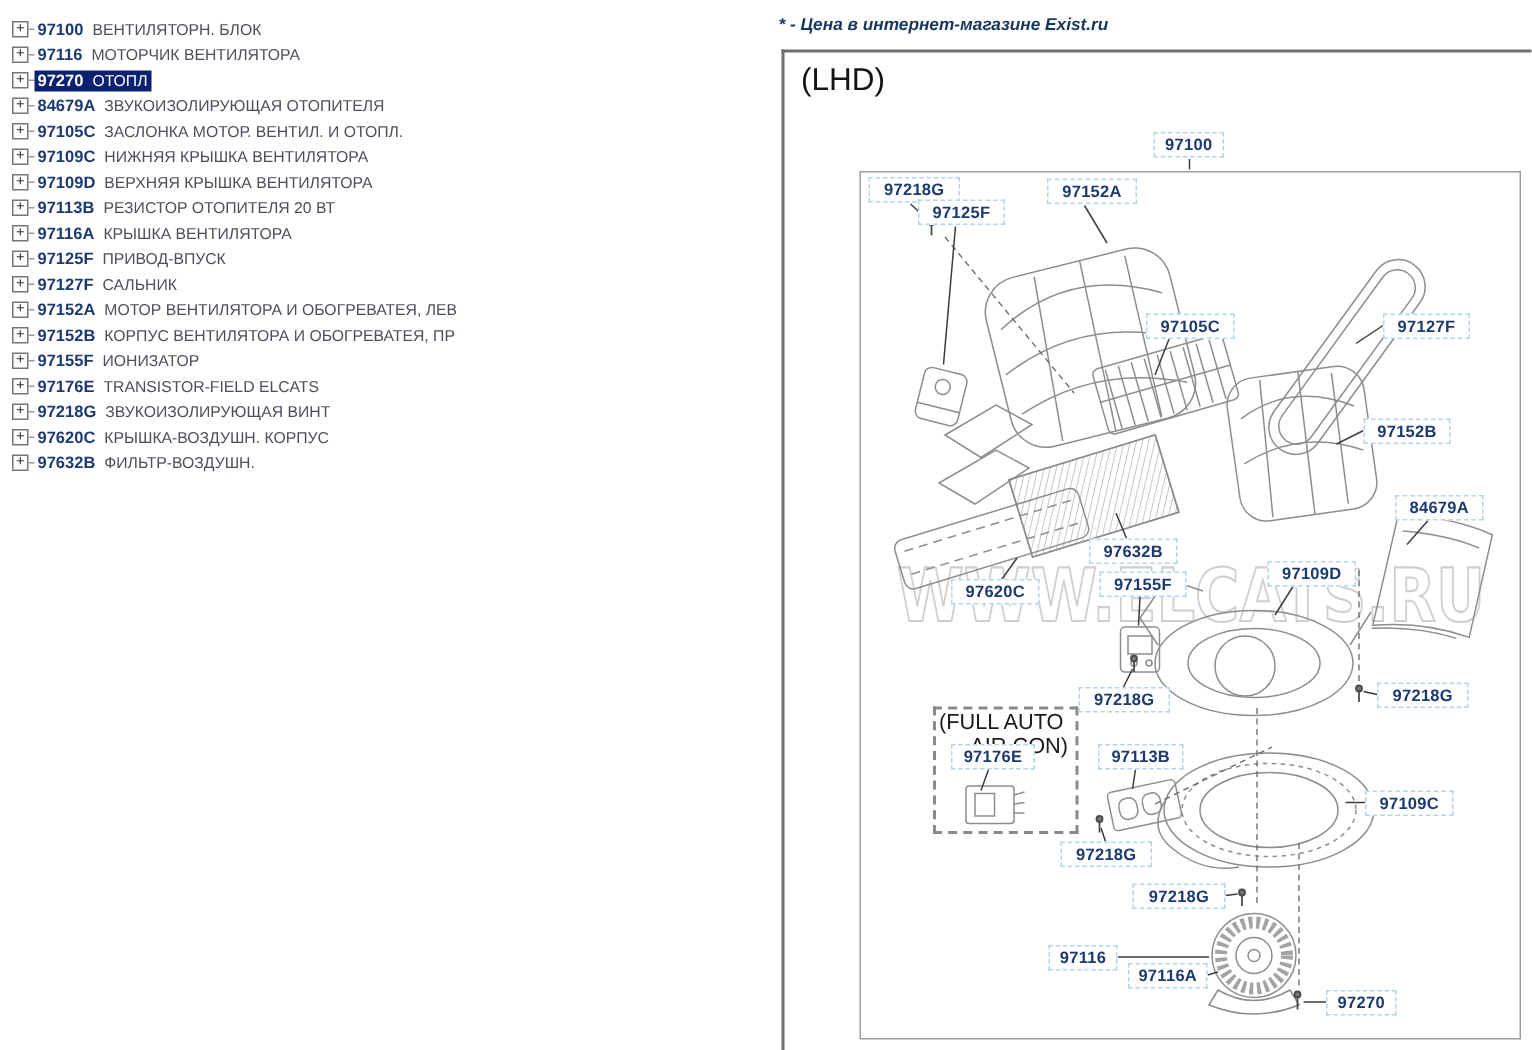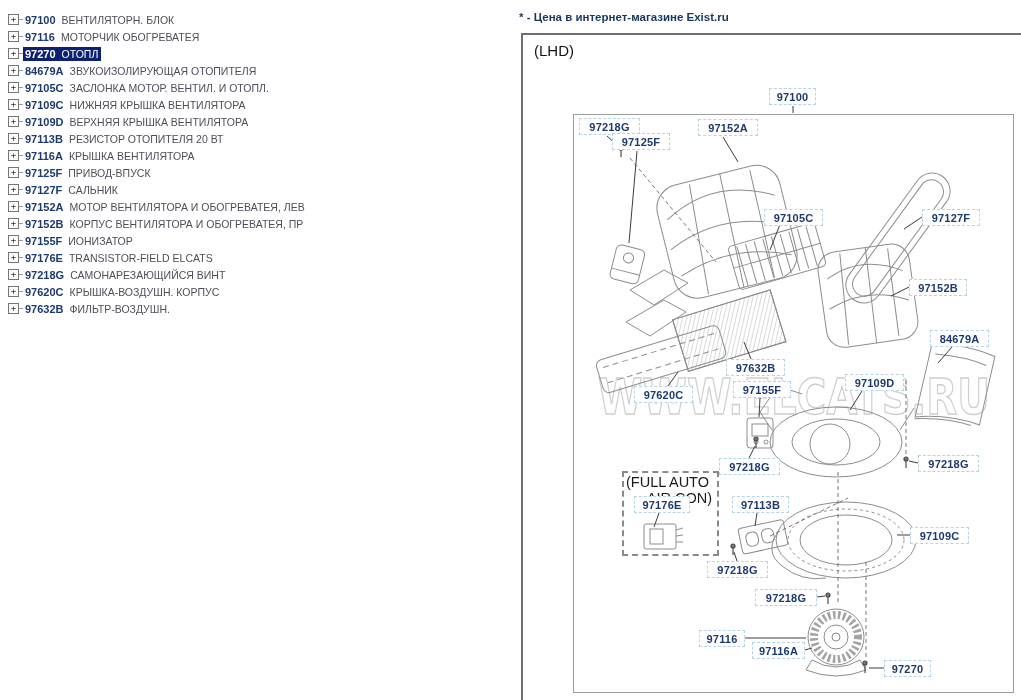--- a/index.html
+++ b/index.html
@@ -1,38 +1,38 @@
 <!DOCTYPE html>
 <html style="--hl: #0c2270; --code-color: #1c3a70; --desc-color: #4e4e5a; --note-color: #17365d; --callout-border: #b5d4e6;"><head>
 <meta charset="utf-8">
 <style>
   html,body{margin:0;padding:0;background:#fff;}
   body{width:1021px;height:700px;overflow:hidden;font-family:"Liberation Sans",sans-serif;}
   .page{position:relative;width:1021px;height:700px;background:#fff;}
 
   .header-note{position:absolute;left:519px;top:11px;font-size:11.5px;font-weight:bold;
-    color:var(--note-color,#17365d);white-space:nowrap;}
+    color:var(--note-color,#17365d);white-space:nowrap;font-style:italic;}
 
   .sidebar{position:absolute;left:8px;top:11px;}
   .trow{display:flex;align-items:center;height:17px;white-space:nowrap;cursor:default;}
   .plusbox{width:9px;height:9px;border:1px solid #767676;background:#fdfdfd;box-sizing:content-box;
     display:inline-flex;align-items:center;justify-content:center;font-size:9px;line-height:7px;
     color:#333;flex:none;font-family:"DejaVu Sans Mono",monospace;}
   .tdash{width:4px;height:1px;background:#9a9a9a;flex:none;}
   .itemtext{display:inline-flex;align-items:baseline;padding:1px 3px 1px 2px;}
   .code{font-size:11px;font-weight:bold;color:var(--code-color,#1c3a70);margin-right:6px;}
   .desc{font-size:10.5px;color:var(--desc-color,#4e4e5a);}
   .itemtext.sel{background:var(--hl,#0c2270);}
   .itemtext.sel .code,.itemtext.sel .desc{color:#fff;}
 
   .outer-box{position:absolute;left:521px;top:33px;width:500px;height:667px;z-index:1;
     border-left:2px solid #6f6f6f;border-top:2px solid #6f6f6f;}
   .inner-box{position:absolute;left:573px;top:114px;width:439px;height:577px;z-index:1;
     border:1.5px solid #9c9c9c;}
-  .lhd{position:absolute;left:534px;top:42px;font-size:15px;color:#141414;z-index:3;}
+  .lhd{position:absolute;left:534px;top:42px;font-size:21px;color:#141414;z-index:3;}
 
   svg.drawing{position:absolute;left:0;top:0;z-index:2;pointer-events:none;}
 
   .fullauto{position:absolute;left:611px;top:471px;width:97px;height:85px;z-index:4;
     border:2px dashed #8a8a8a;box-sizing:border-box;color:#1a1a1a;font-size:14.5px;padding-top:1px;margin-left:11px;}
   .fullauto .l1{padding-left:2px;}
   .fullauto .l2{text-align:right;padding-right:5px;}
 
   .callout{position:absolute;z-index:6;background:#fff;border:1px dashed var(--callout-border,#b5d4e6);
     color:var(--code-color,#18366b);font-weight:bold;font-size:11px;box-sizing:border-box;
@@ -52,21 +52,21 @@
         <span class="itemtext">
           <span class="code">97100</span>
           <span class="desc">ВЕНТИЛЯТОРН. БЛОК</span>
         </span>
       </div>
       <div class="trow">
         <span class="plusbox">+</span>
         <span class="tdash"></span>
         <span class="itemtext">
           <span class="code">97116</span>
-          <span class="desc">МОТОРЧИК ОБОГРЕВАТЕЯ</span>
+          <span class="desc">МОТОРЧИК ВЕНТИЛЯТОРА</span>
         </span>
       </div>
       <div class="trow">
         <span class="plusbox">+</span>
         <span class="tdash"></span>
         <span class="itemtext sel">
           <span class="code">97270</span>
           <span class="desc">ОТОПЛ</span>
         </span>
       </div>
@@ -164,21 +164,21 @@
         <span class="itemtext">
           <span class="code">97176E</span>
           <span class="desc">TRANSISTOR-FIELD ELCATS</span>
         </span>
       </div>
       <div class="trow">
         <span class="plusbox">+</span>
         <span class="tdash"></span>
         <span class="itemtext">
           <span class="code">97218G</span>
-          <span class="desc">САМОНАРЕЗАЮЩИЙСЯ ВИНТ</span>
+          <span class="desc">ЗВУКОИЗОЛИРУЮЩАЯ ВИНТ</span>
         </span>
       </div>
       <div class="trow">
         <span class="plusbox">+</span>
         <span class="tdash"></span>
         <span class="itemtext">
           <span class="code">97620C</span>
           <span class="desc">КРЫШКА-ВОЗДУШН. КОРПУС</span>
         </span>
       </div>

